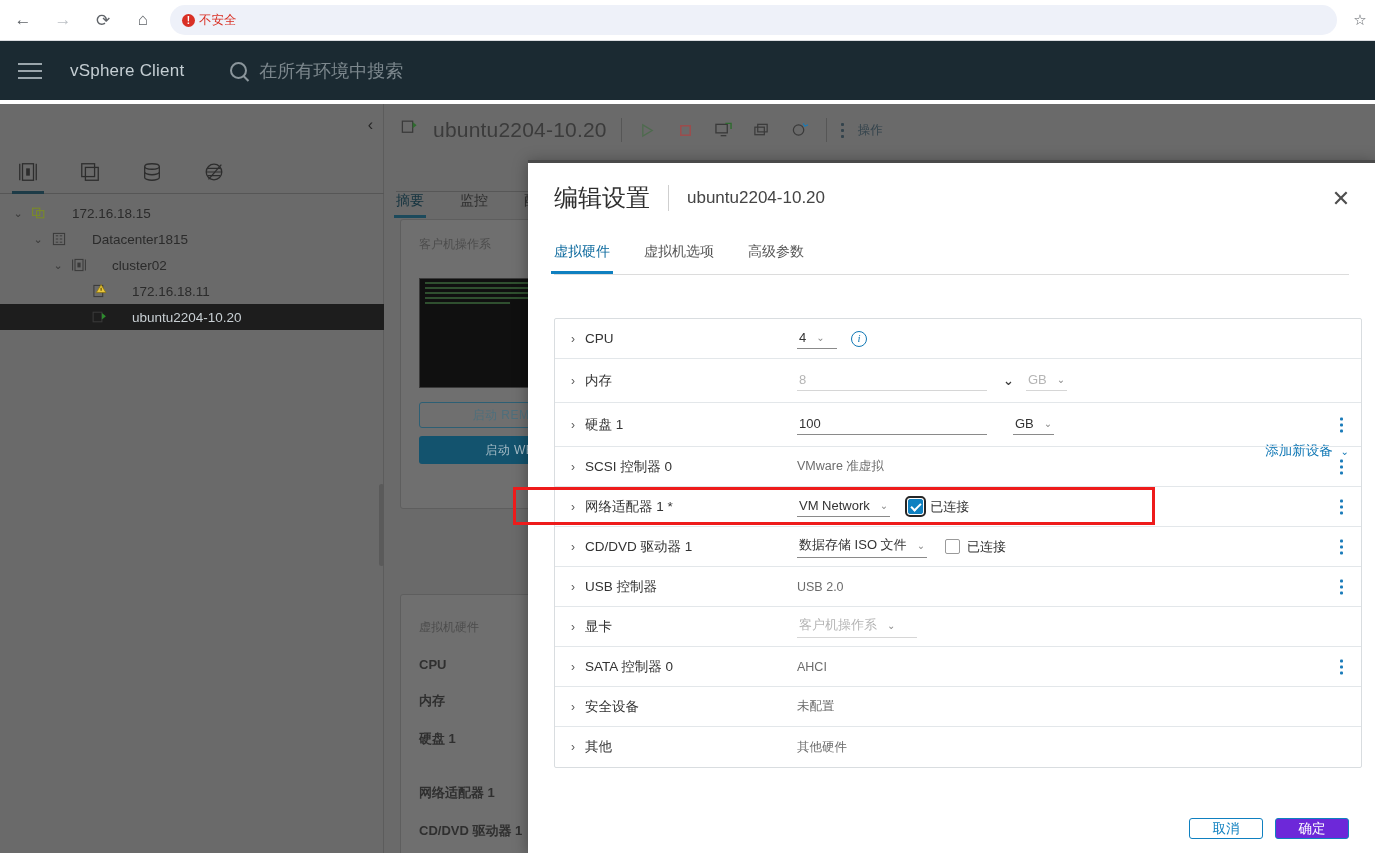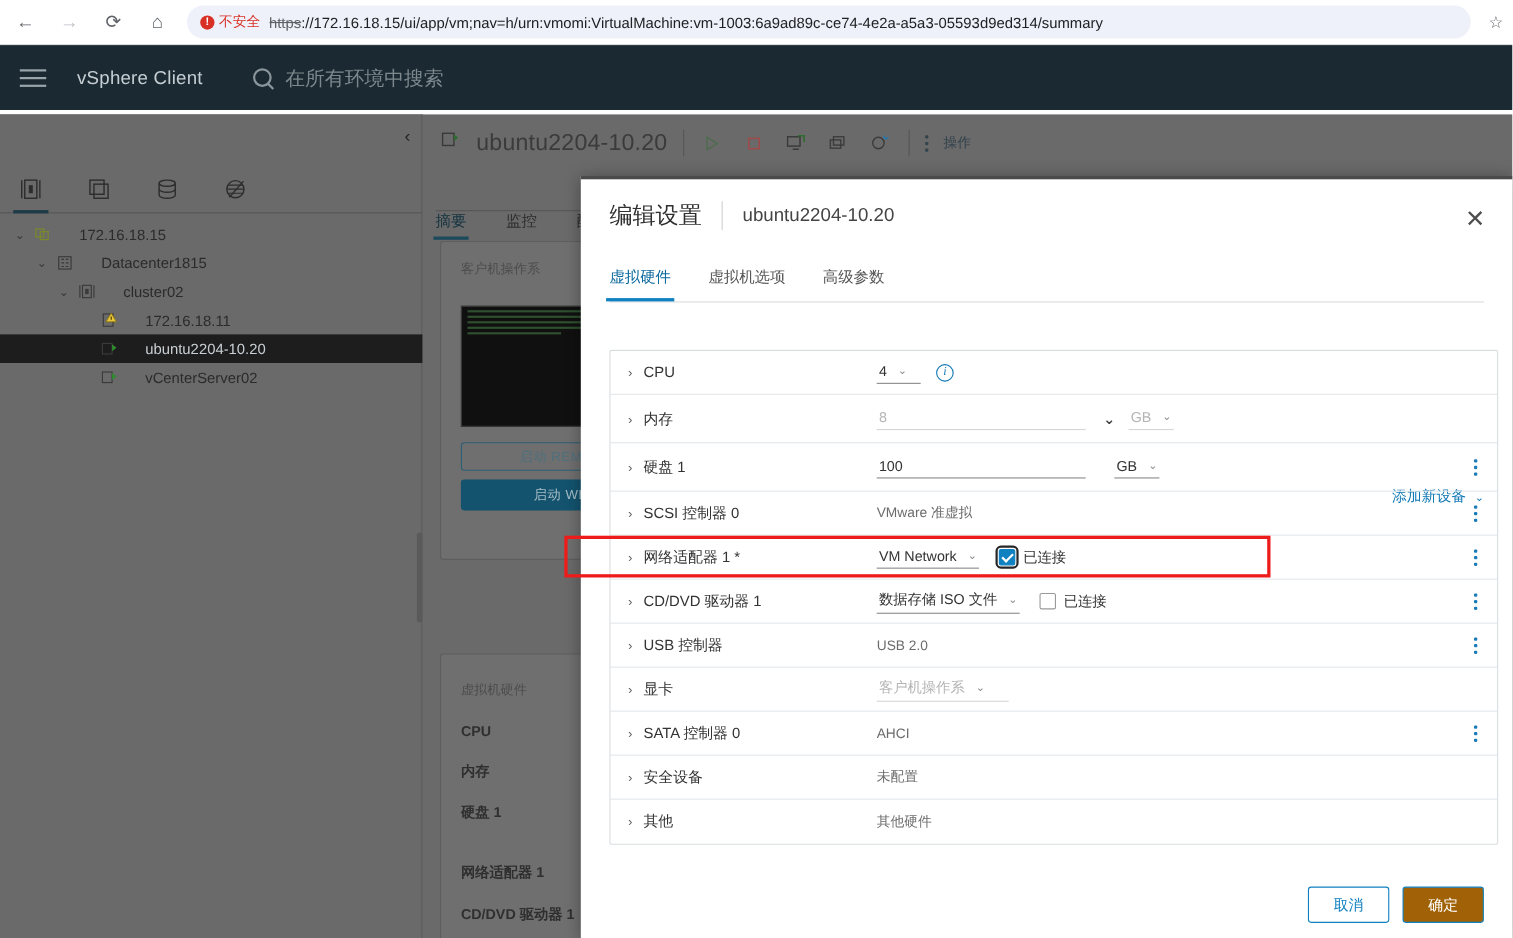--- a/index.html
+++ b/index.html
@@ -133,21 +133,21 @@
     border-radius:3px; display:flex; align-items:center; justify-content:center; letter-spacing:.5px;
   }
 
   
   .modal {
     position:absolute; top: 160px; left: 528px; width: 847px; height: 693px;
     background: #ffffff; box-shadow: 0 2px 14px rgba(0,0,0,.35);
   }
   .modal-top-edge { position:absolute; top:0; left:0; right:0; height:3px; background:#4a4a4a; }
   .modal-header { position:absolute; top: 22px; left: 26px; display:flex; align-items:center; gap: 18px; }
-  .modal-title { font-size: 21px; color: #2f2f2f; font-weight: 400; text-align: right;}
+  .modal-title { font-size: 24px; color: #2f2f2f; font-weight: 400; text-align: right;}
   .modal-sep { width:1px; height:26px; background:#cfcfcf; }
   .modal-sub { font-size: 17px; color: #444; }
   .modal-close {
     position:absolute; top: 28px; right: 22px; font-size: 22px; color:#4e4e4e;
     cursor:pointer; width: 24px; height:24px; text-align:center; line-height:22px;
   }
   .modal-tabs {
     position:absolute; top: 83px; left: 26px; right: 26px; height: 32px;
     display:flex; gap: 34px; border-bottom: 1px solid #dcdcdc;
   }
@@ -212,43 +212,42 @@
   .cbox.focused { outline: 2px solid #262626; outline-offset: 1px; }
   .cbox-label { font-size: 13px; color:#333; margin-left: 7px; }
 
   .highlight-box {
     position:absolute; left: 513px; top: 487px; width: 642px; height: 38px;
     border: 3px solid #ee1b1b; pointer-events:none; z-index: 50;
   }
 
   .modal-footer { position:absolute; bottom: 14px; right: 26px; display:flex; gap: 12px; }
   .btn {
-    height: 33px; min-width: 74px; font-size: 13.5px; border-radius: 3px;
+    height: 21px; min-width: 74px; font-size: 13.5px; border-radius: 3px;
     display:flex; align-items:center; justify-content:center; cursor:pointer;
     font-family: inherit;
   }
   .btn-outline { border:1px solid #0f80c0; color:#0f80c0; background:#fff; }
-  .btn-primary { background:#a16207; color:#fff; border:1px solid #0f80c0; }
+  .btn-primary { background:#6d28d9; color:#fff; border:1px solid #0f80c0; }
 </style>
 </head>
 <body>
 
 <div id="app">
 
   <div class="browser-bar">
     <div class="nav-btn">←</div>
     <div class="nav-btn disabled">→</div>
     <div class="nav-btn">⟳</div>
     <div class="nav-btn">⌂</div>
     <div class="omnibox">
       <div class="sec-badge">
         <div class="sec-dot">!</div>
         <div class="sec-text">不安全</div>
       </div>
-      <div class="url"><span class="scheme">https</span><span>://172.16.18.15/ui/app/vm;nav=h/urn:vmomi:VirtualMachine:vm-1003:6a9ad89c-ce74-4e2a-a5a3-05593d9ed314/summary</span></div>
     </div>
     <div class="star-btn">☆</div>
   </div>
 
   <div class="vs-top">
     <div class="hamburger">
       <span></span>
         <span></span>
         <span></span>
     </div>
@@ -339,30 +338,20 @@
           </div>
           <div class="tree-row selected" style="padding-left: 68px;">
             <span class="tw"></span>
             <span class="ticon">
               <svg width="17" height="16" viewBox="0 0 20 20">
                 <rect x="2" y="4" width="11" height="12" fill="none" stroke="#3a3a3a" stroke-width="1.3"></rect>
                 <path d="M13 5l5 4-5 4z" fill="#2e8b2e"></path>
               </svg>
             </span>
             <span class="tlabel">ubuntu2204-10.20</span>
-          </div>
-          <div class="tree-row" style="padding-left: 68px;">
-            <span class="tw"></span>
-            <span class="ticon">
-              <svg width="17" height="16" viewBox="0 0 20 20">
-                <rect x="2" y="4" width="11" height="12" fill="none" stroke="#3a3a3a" stroke-width="1.3"></rect>
-                <path d="M13 5l5 4-5 4z" fill="#2e8b2e"></path>
-              </svg>
-            </span>
-            <span class="tlabel">vCenterServer02</span>
           </div>
         </div>
       <div class="scroll-thumb"></div>
     </div>
 
     <div class="obj-header">
       <span class="obj-vmicon">
         <svg width="19" height="19" viewBox="0 0 24 24">
           <rect x="3" y="4" width="13" height="14" fill="none" stroke="#3a3a3a" stroke-width="1.6"></rect>
           <path d="M16 5l5 4-5 4z" fill="#2e6b2e"></path>

